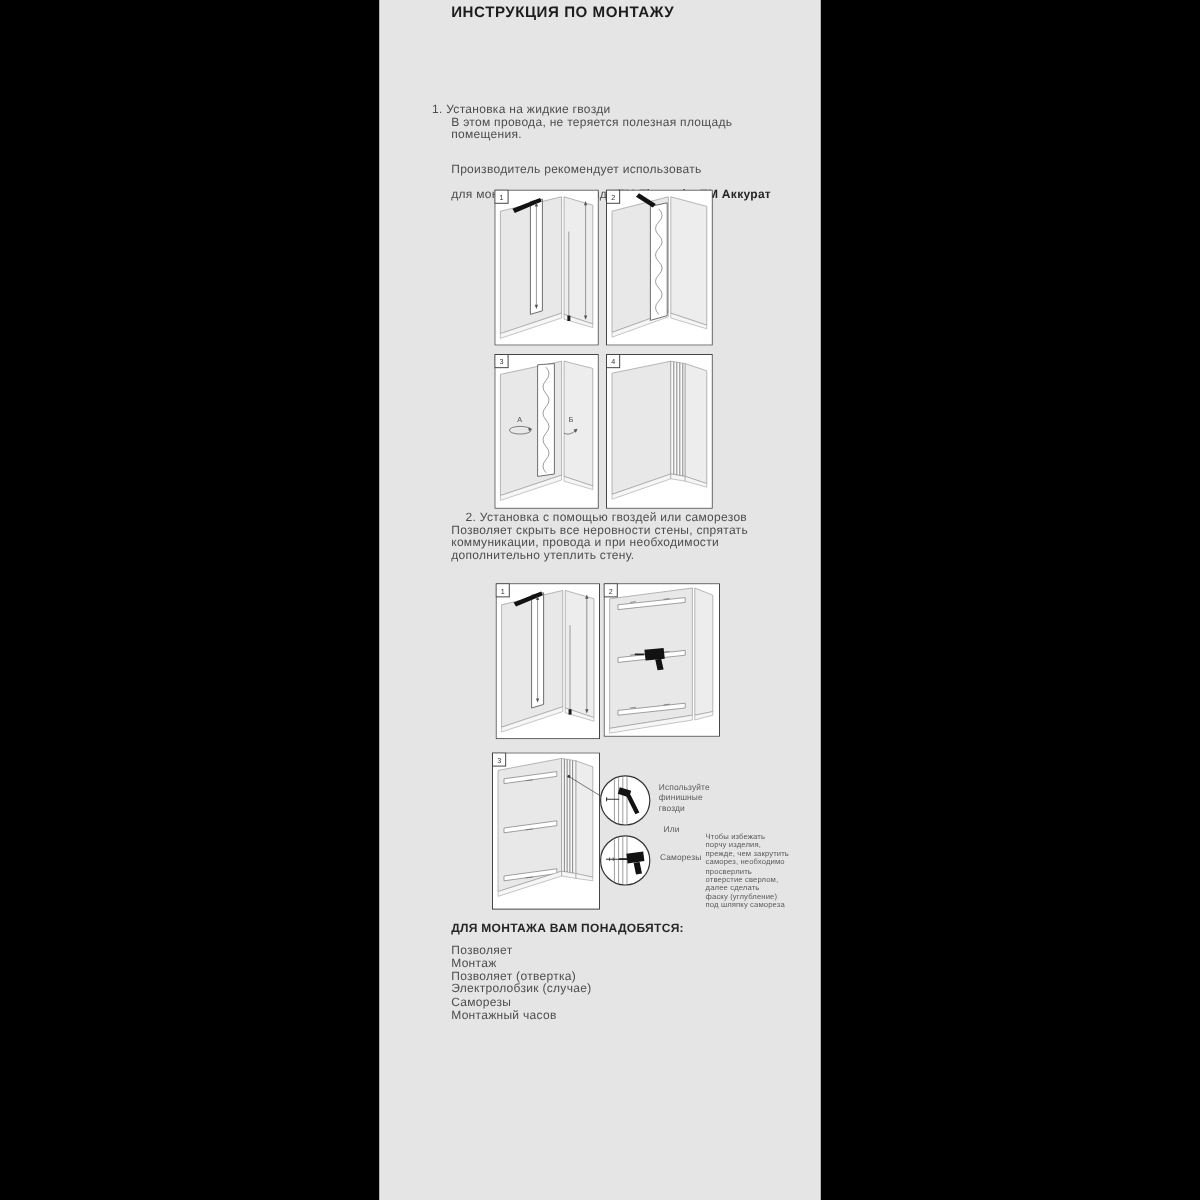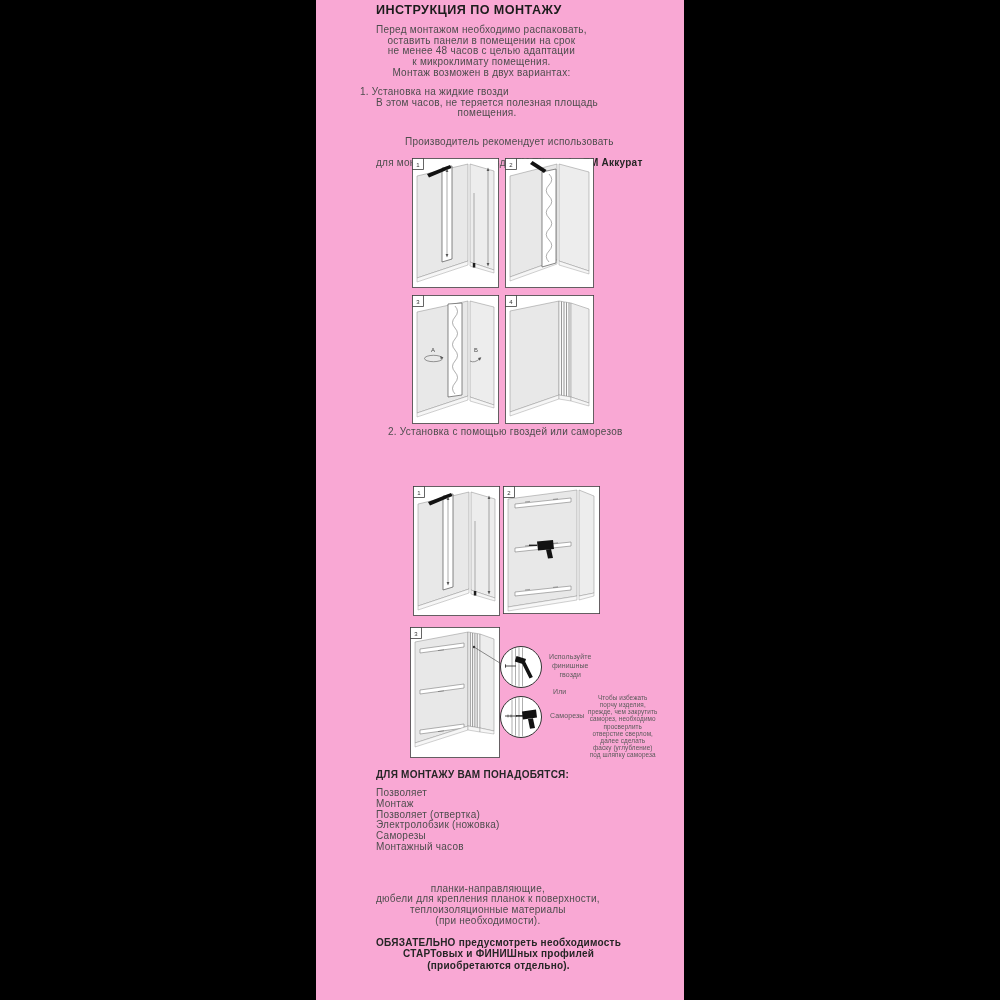--- a/index.html
+++ b/index.html
@@ -1,43 +1,38 @@
 <!DOCTYPE html>
 <html><head>
 <meta charset="utf-8">
 <style>
   html,body{margin:0;padding:0;background:#000;}
   .canvas{position:relative;width:1000px;height:1000px;background:#000;overflow:hidden;
           font-family:"Liberation Sans",sans-serif;}
-  .paper{position:absolute;left:316px;top:0;width:368px;height:1000px;background:#f9a8d4;text-align:center;}
+  .paper{position:absolute;left:316px;top:0;width:368px;height:1000px;background:#e5e5e5;}
   .txt{position:absolute;color:#4d4d4d;font-size:10px;line-height:10.7px;
        white-space:pre-line;letter-spacing:0.25px;}
   .bold{font-weight:bold;color:#262626;}
   .title{font-size:12.6px;font-weight:bold;color:#1c1c1c;letter-spacing:0.45px;}
   .small{font-size:7px;line-height:9.2px;color:#5a5a5a;letter-spacing:0.1px;}
   .tiny{font-size:6.4px;line-height:7.15px;color:#5a5a5a;letter-spacing:0.1px;}
   .fig{position:absolute;}
   .inline-row span{white-space:pre;}
 </style>
 </head>
 <body>
 
 <div class="canvas">
  <div class="paper">
 
   <div class="txt title" style="left:60px;top:5px">ИНСТРУКЦИЯ ПО МОНТАЖУ</div>
 
-  <div class="txt" style="left:60px;top:25px">Перед монтажом необходимо распаковать,
-оставить панели в помещении на срок
-не менее 48 часов с целью адаптации
-к микроклимату помещения.
-Монтаж возможен в двух вариантах:</div>
 
   <div class="txt" style="left:44px;top:87px">1. Установка на жидкие гвозди</div>
-  <div class="txt" style="left:60px;top:97.7px">В этом часов, не теряется полезная площадь
+  <div class="txt" style="left:60px;top:97.7px">В этом провода, не теряется полезная площадь
 помещения.</div>
 
   <div class="txt" style="left:60px;top:126px">
     <div>Производитель рекомендует использовать</div>
     <div class="inline-row"><span>для монтажа жидкие гвозди </span><span class="bold">ТМ Titeseal</span><span> и </span><span class="bold">ТМ Аккурат</span></div>
   </div>
 
   <svg class="fig" style="left:96px;top:158px" width="87" height="130" viewBox="0 0 87 130">
     <rect x="0.4" y="0.4" width="86.2" height="129.2" fill="#fff" stroke="#3f3f3f" stroke-width="0.8"></rect>
     <polygon points="5,18 56,6 56,103 5,120" fill="#e8e8e8" stroke="#8a8a8a" stroke-width="0.5"></polygon>
@@ -105,20 +100,23 @@
     <line x1="64" y1="7.8" x2="64" y2="101.8" stroke="#555" stroke-width="0.6"></line>
     <polygon points="66,8 84,14 84,108 66,102" fill="#ededed" stroke="#8a8a8a" stroke-width="0.5"></polygon>
     <polygon points="5,117 54,100 54,104 5,121" fill="#f6f6f6" stroke="#8a8a8a" stroke-width="0.4"></polygon>
     <polygon points="54,100 66,102 66,106 54,104" fill="#f6f6f6" stroke="#8a8a8a" stroke-width="0.4"></polygon>
     <polygon points="66,102 84,108 84,111 66,106" fill="#f6f6f6" stroke="#8a8a8a" stroke-width="0.4"></polygon>
     <rect x="0.4" y="0.4" width="11" height="11" fill="#fff" stroke="#3f3f3f" stroke-width="0.8"></rect>
     <text x="6" y="8.7" font-size="6" fill="#333" text-anchor="middle">4</text>
   </svg>
 
   <div class="txt" style="left:72px;top:427px">2. Установка с помощью гвоздей или саморезов</div>
+  <div class="txt" style="left:60px;top:437.7px">Позволяет скрыть все неровности стены, спрятать
+коммуникации, провода и при необходимости
+дополнительно утеплить стену.</div>
 
   <svg class="fig" style="left:97px;top:486px" width="87" height="130" viewBox="0 0 87 130">
     <rect x="0.4" y="0.4" width="86.2" height="129.2" fill="#fff" stroke="#3f3f3f" stroke-width="0.8"></rect>
     <polygon points="5,18 56,6 56,103 5,120" fill="#e8e8e8" stroke="#8a8a8a" stroke-width="0.5"></polygon>
     <polygon points="58,6 82,13 82,112 58,104" fill="#ededed" stroke="#8a8a8a" stroke-width="0.5"></polygon>
     <polygon points="5,120 56,103 56,107 5,124" fill="#f6f6f6" stroke="#8a8a8a" stroke-width="0.4"></polygon>
     <polygon points="58,104 82,112 82,115 58,108" fill="#f6f6f6" stroke="#8a8a8a" stroke-width="0.4"></polygon>
     <polygon points="30,10 40,8 40,101 30,104" fill="#ffffff" stroke="#555" stroke-width="0.7"></polygon>
     <polygon points="15,16 38,7 39.5,10 17,19.5" fill="#121212"></polygon>
     <line x1="35" y1="13" x2="35" y2="97" stroke="#555" stroke-width="0.5"></line>
@@ -236,31 +234,24 @@
   <div class="txt tiny" style="left:272px;top:694px">Чтобы избежать
 порчу изделия,
 прежде, чем закрутить
 саморез, необходимо
 просверлить
 отверстие сверлом,
 далее сделать
 фаску (углубление)
 под шляпку самореза</div>
 
-  <div class="txt bold" style="left:60px;top:770px">ДЛЯ МОНТАЖУ ВАМ ПОНАДОБЯТСЯ:</div>
+  <div class="txt bold" style="left:60px;top:770px">ДЛЯ МОНТАЖА ВАМ ПОНАДОБЯТСЯ:</div>
   <div class="txt" style="left:60px;top:788px">Позволяет</div>
   <div class="txt" style="left:60px;top:798.8px">Монтаж</div>
   <div class="txt" style="left:60px;top:809.6px">Позволяет (отвертка)</div>
-  <div class="txt" style="left:60px;top:820.4px">Электролобзик (ножовка)</div>
+  <div class="txt" style="left:60px;top:820.4px">Электролобзик (случае)</div>
   <div class="txt" style="left:60px;top:831.2px">Саморезы</div>
   <div class="txt" style="left:60px;top:842px">Монтажный часов</div>
 
-  <div class="txt" style="left:60px;top:883.5px">планки-направляющие,
-дюбели для крепления планок к поверхности,
-теплоизоляционные материалы
-(при необходимости).</div>
-
-  <div class="txt bold" style="left:60px;top:937px;line-height:11.3px">ОБЯЗАТЕЛЬНО предусмотреть необходимость
-СТАРТовых и ФИНИШных профилей
-(приобретаются отдельно).</div>
+
 
  </div>
 </div>
 
 </body></html>

